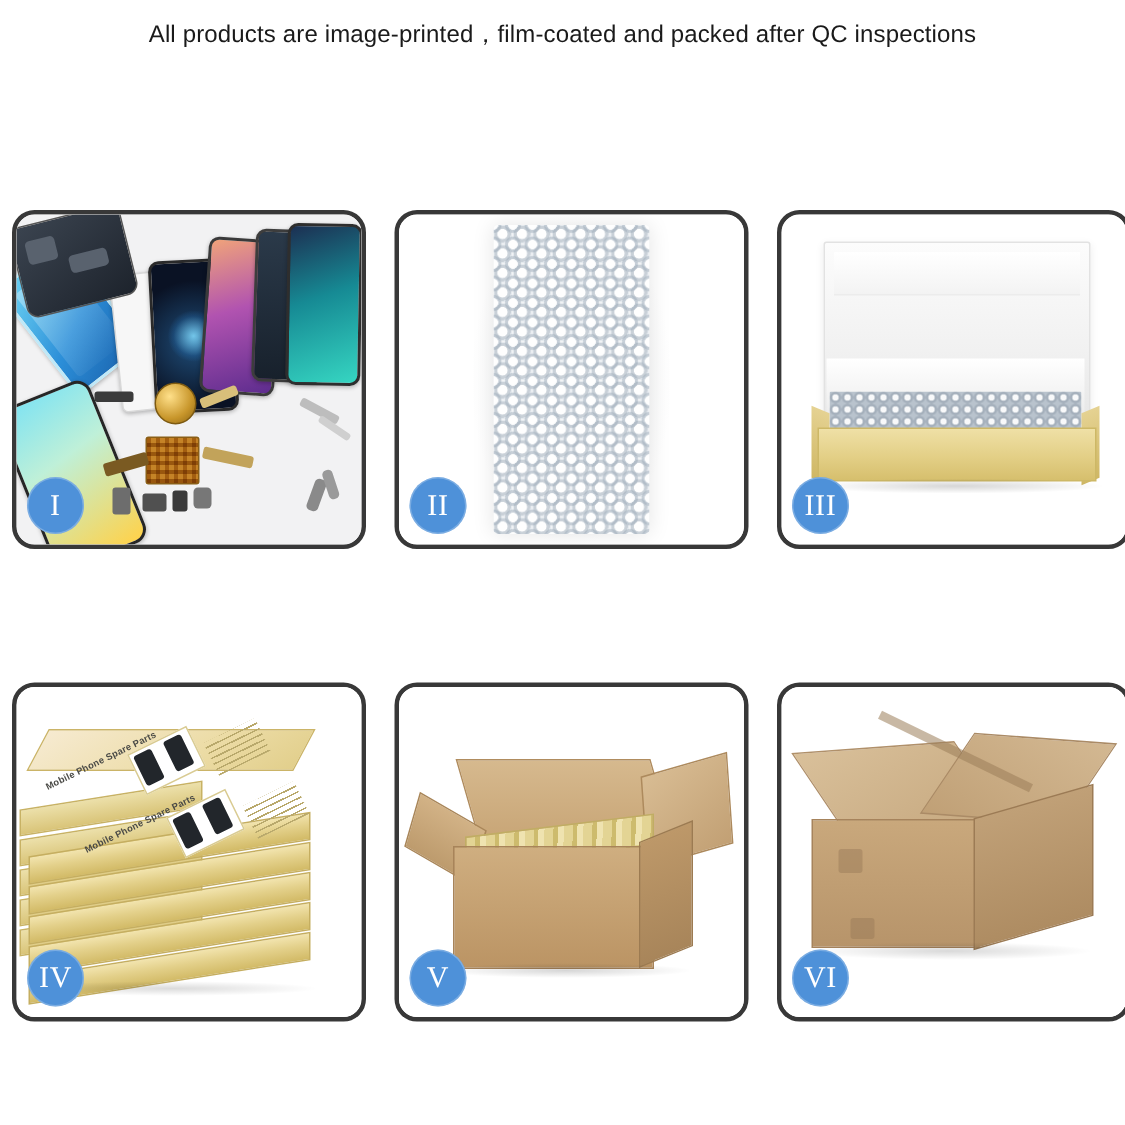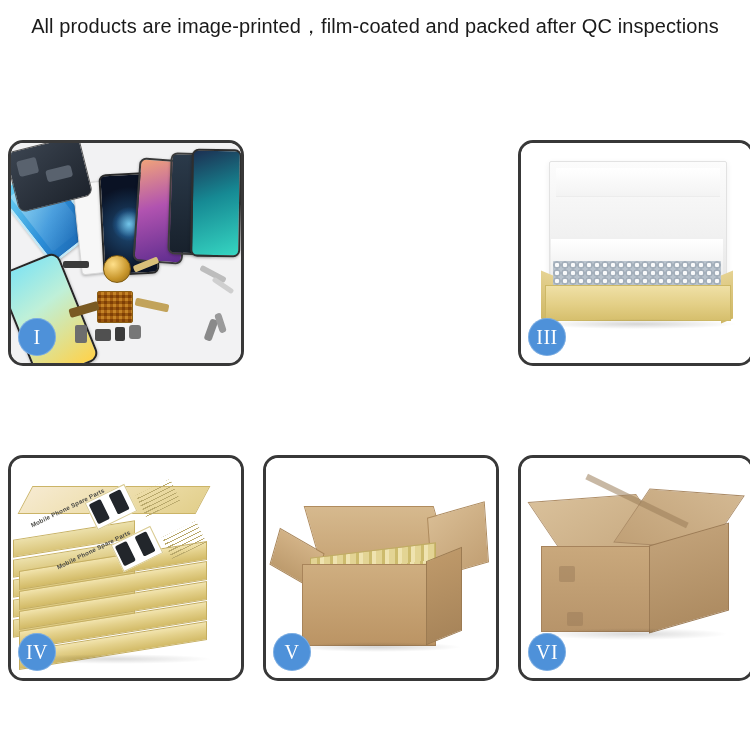--- a/index.html
+++ b/index.html
@@ -22,21 +22,21 @@
     font-weight:700;
     letter-spacing:1.2px;
     color:#111111;
     line-height:1.05;
     white-space:nowrap;
   }
   .subtitle{
     margin:0;
     padding-top:13px;
     font-family:"Liberation Sans", sans-serif;
-    font-size:20px;
+    font-size:16px;
     font-weight:400;
     color:#1a1a1a;
     letter-spacing:0.1px;
     white-space:nowrap;
   }
 
   .grid{
     position:absolute;
     left:8px;top:140px;
     width:734px;height:538px;
@@ -388,20 +388,27 @@
       <div class="prt sp3"></div>
       <div class="prt sp4"></div>
       <div class="prt sp5"></div>
       <div class="prt sp6"></div>
       <div class="prt sp7"></div>
       <div class="prt sp8"></div>
     </div>
     <div class="badge">I</div>
   </div>
 
+  <div class="panel p-c1 p-r0">
+    <div class="photo scene-bubble">
+      <div class="bubble-shadow"></div>
+      <div class="bubblewrap"></div>
+    </div>
+    <div class="badge">II</div>
+  </div>
 
   <div class="panel p-c2 p-r0">
     <div class="photo scene-mailer">
       <div class="mail-lid"></div>
       <div class="mail-inner"></div>
       <div class="mail-bubbles"></div>
       <div class="mail-left"></div>
       <div class="mail-right"></div>
       <div class="mail-front"></div>
       <div class="mail-shadow"></div>

